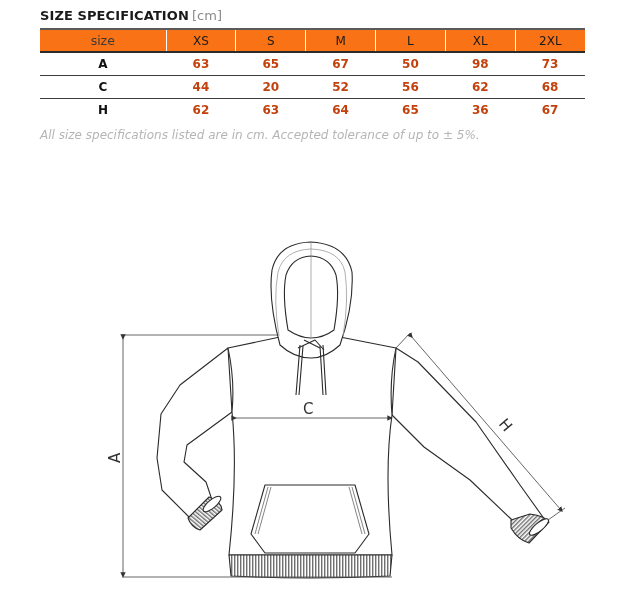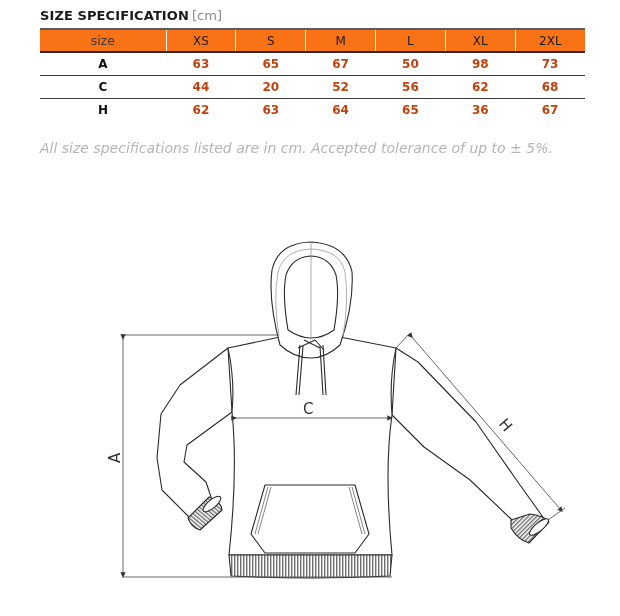--- a/index.html
+++ b/index.html
@@ -10,21 +10,21 @@
   table.spec { position:absolute; left:40px; top:28px; width:545px; border-collapse:collapse; table-layout:fixed; font-size:12px; }
   table.spec th, table.spec td { text-align:center; padding:0; }
   table.spec thead tr { background:#f97316; height:23px; border-top:2px solid #5a5a5a; border-bottom:2px solid #2b2b2b; }
   table.spec thead th { font-weight:normal; color:#1a1a1a; border-left:1px solid #ffffff; }
   table.spec thead th:first-child { font-weight:normal; color:#3a3a3a; border-left:none; font-size:12.5px; }
   table.spec tbody tr { height:23px; border-bottom:1.5px solid #3c3c3c; }
   table.spec tbody tr:last-child { border-bottom:none; }
   table.spec tbody th { font-weight:bold; color:#111; }
   table.spec tbody td { color:#c2410c; font-weight:bold; }
   .col-size { width:126px; }
-  .note { position:absolute; left:40px; top:128px; font-size:14px; font-style:italic; color:#b5b5b5; white-space:nowrap;margin-top:12px; }
+  .note { position:absolute; left:40px; top:128px; font-size:12px; font-style:italic; color:#b5b5b5; white-space:nowrap; }
   .diagram { position:absolute; left:0; top:0; width:620px; height:616px; }
 </style>
 </head>
 <body>
 
 <div class="title">
   <span>SIZE SPECIFICATION</span><span class="unit">[cm]</span>
 </div>
 
 <table class="spec">

